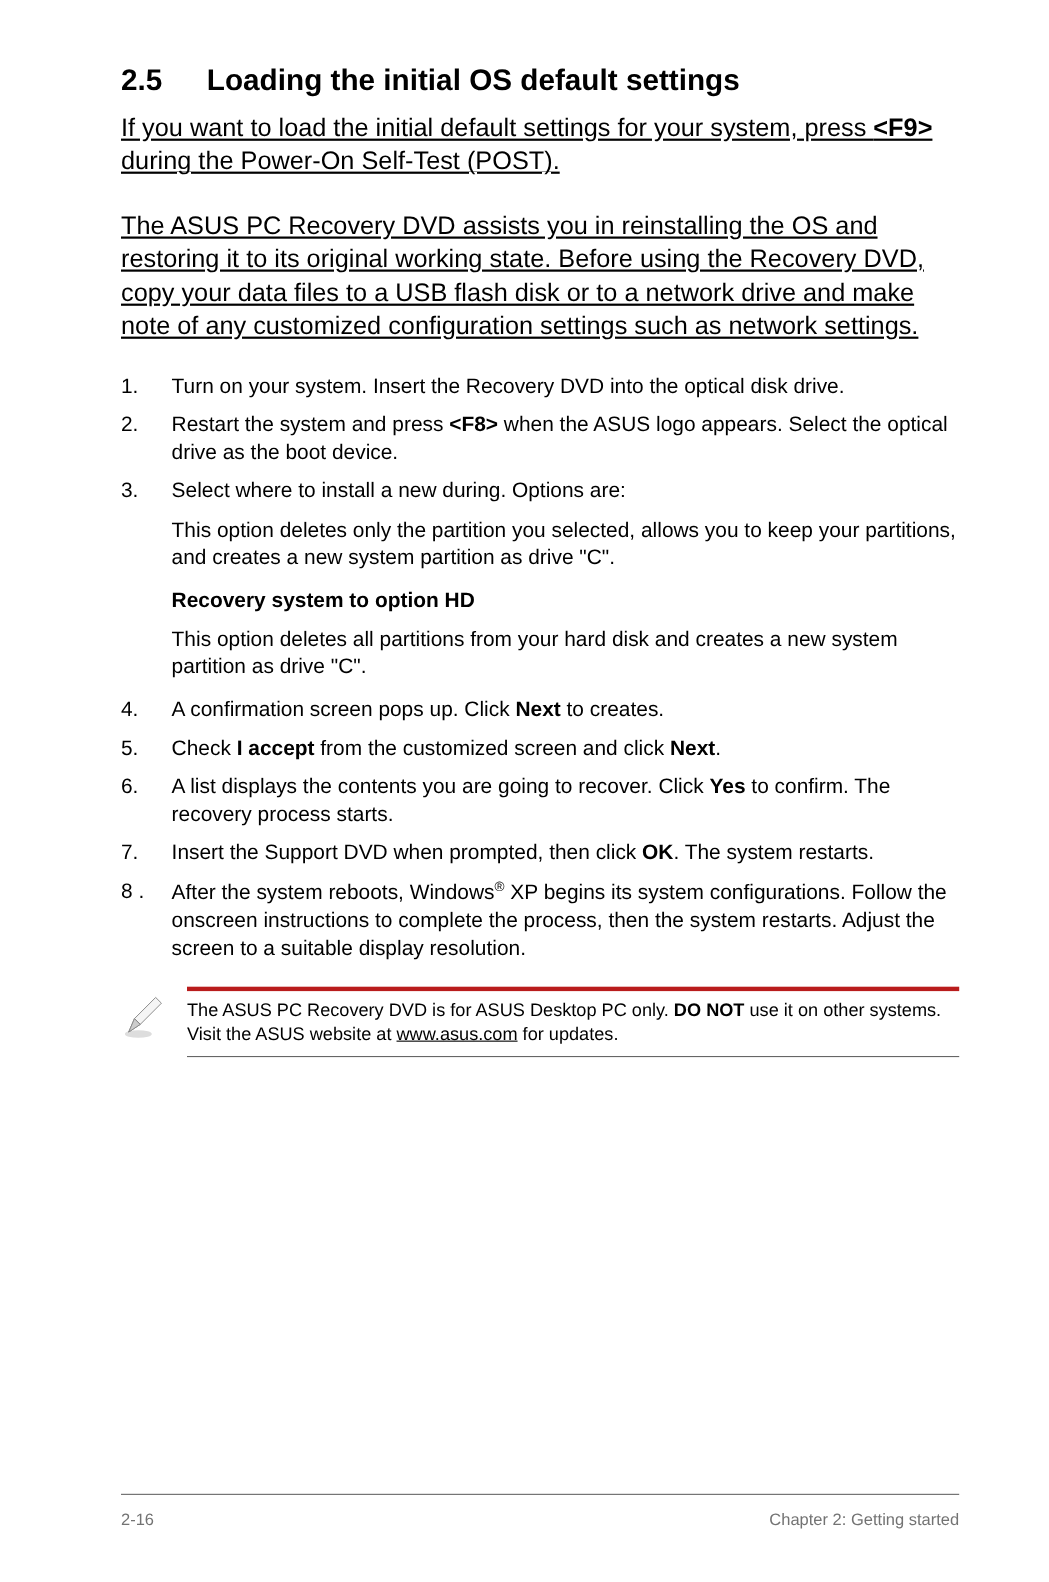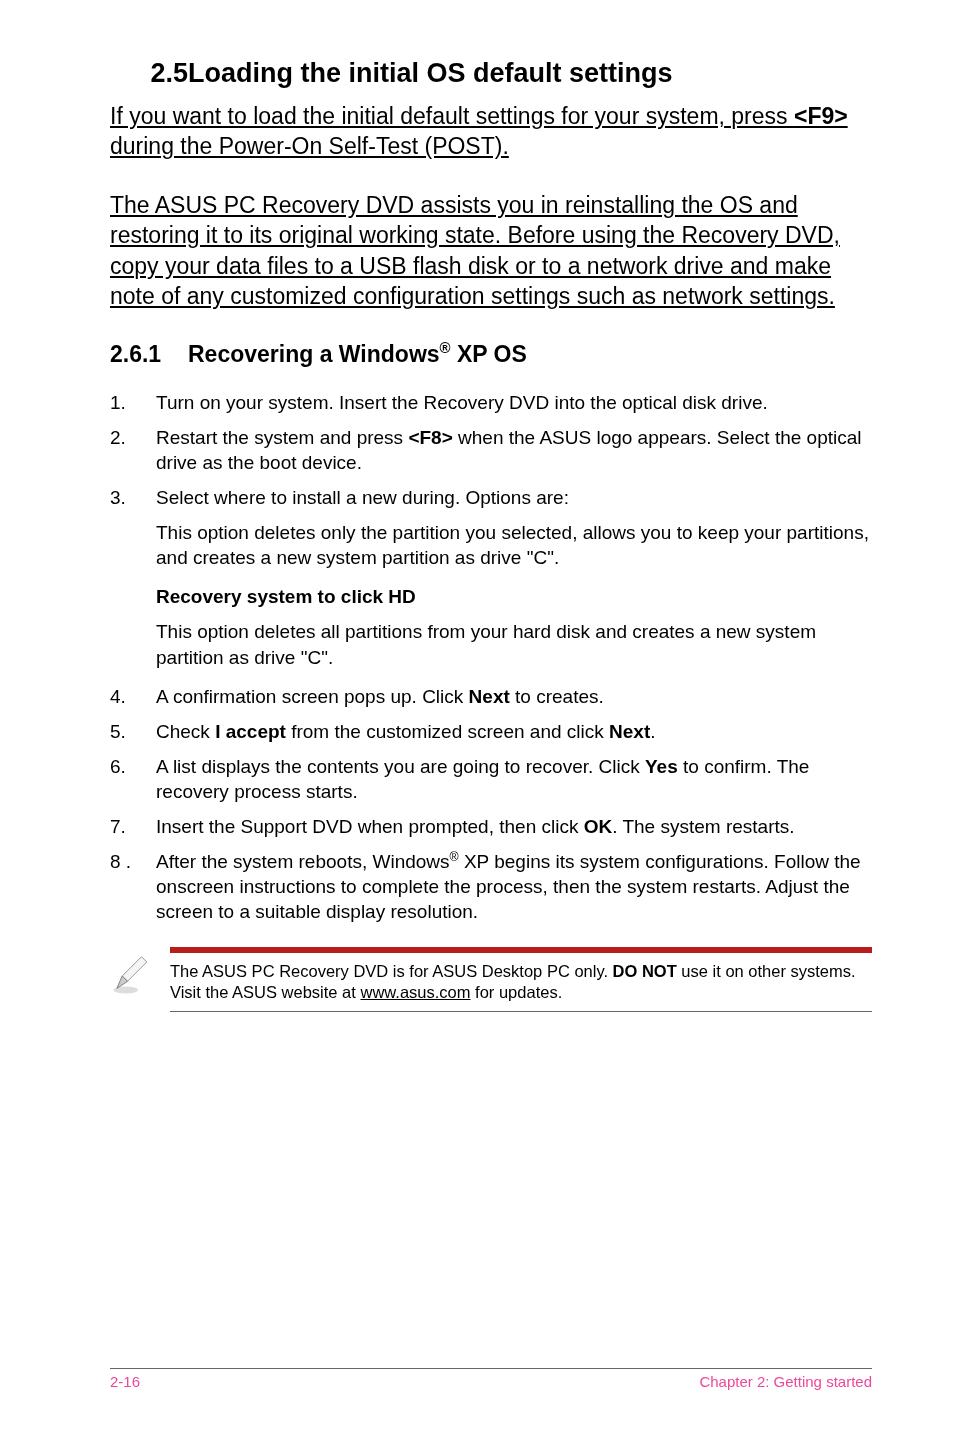--- a/index.html
+++ b/index.html
@@ -21,21 +21,20 @@
   }
   h1.section {
     font-size: 27px;
     font-weight: bold;
     margin: 0 0 10px 0;
     line-height: 1.3;
   }
   h1.section .num {
     display: inline-block;
     width: 78px;
-    text-align: right;
   }
   p.body {
     font-size: 23px;
     line-height: 1.32;
     margin: 0 0 28px 0;
     text-decoration: underline;
   }
   h2.subsection {
     font-size: 23px;
     font-weight: bold;
@@ -90,80 +89,77 @@
   .note-icon {
     flex: 0 0 60px;
     padding-top: 8px;
   }
   .note-icon svg {
     width: 42px;
     height: 42px;
   }
   .note-text-wrap {
     flex: 1;
-    border-top: 6px solid #b91c1c;
+    border-top: 4px solid #b91c1c;
     border-bottom: 1px solid #666;
     padding: 8px 0;
     font-size: 16.5px;
     line-height: 1.3;
   }
   .note-text-wrap .u {
     text-decoration: underline;
   }
   .footer {
     position: absolute;
     bottom: 48px;
     left: 110px;
     right: 82px;
     border-top: 1px solid #666;
-    padding-top: 4px;
+    padding-top: 14px;
     font-size: 15px;
     display: flex;
     justify-content: space-between;
-    color: #ec4899;
+    color: #737373;
   }
 </style>
 </head>
 <body>
 
 <div class="page">
 
   <h1 class="section">
     <span class="num">2.5</span><span>Loading the initial OS default settings</span>
   </h1>
   <p class="body">
     <span>If you want to load the initial default settings for your system, press </span><b>&lt;F9&gt;</b><span> during the Power-On Self-Test (POST).</span>
   </p>
 
   <p class="body">The ASUS PC Recovery DVD assists you in reinstalling the OS and restoring it to its original working state. Before using the Recovery DVD, copy your data files to a USB flash disk or to a network drive and make note of any customized configuration settings such as network settings.</p>
 
-  <h2 class="subsection">
-    <span class="num">2.6.1</span><span>Recovering a Windows</span><span class="sup">®</span><span> XP OS</span>
-  </h2>
 
   <ol class="steps">
     <li>
       <span class="marker">1.</span>
       <span class="content">Turn on your system. Insert the Recovery DVD into the optical disk drive.</span>
     </li>
     <li>
       <span class="marker">2.</span>
       <span class="content">
         <span>Restart the system and press </span><b>&lt;F8&gt;</b><span> when the ASUS logo appears. Select the optical drive as the boot device.</span>
       </span>
     </li>
     <li>
       <span class="marker">3.</span>
       <span class="content">Select where to install a new during. Options are:</span>
     </li>
   </ol>
 
   <div class="indent-block">
     <div class="subtext">This option deletes only the partition you selected, allows you to keep your partitions, and creates a new system partition as drive "C".</div>
-    <div class="subhead">Recovery system to click HD</div>
+    <div class="subhead">Recovery system to option HD</div>
     <div class="subtext">This option deletes all partitions from your hard disk and creates a new system partition as drive "C".</div>
   </div>
 
   <ol class="steps" style="margin-top:6px;">
     <li>
       <span class="marker">4.</span>
       <span class="content">
         <span>A confirmation screen pops up. Click </span><b>Next</b><span> to creates.</span>
       </span>
     </li>

